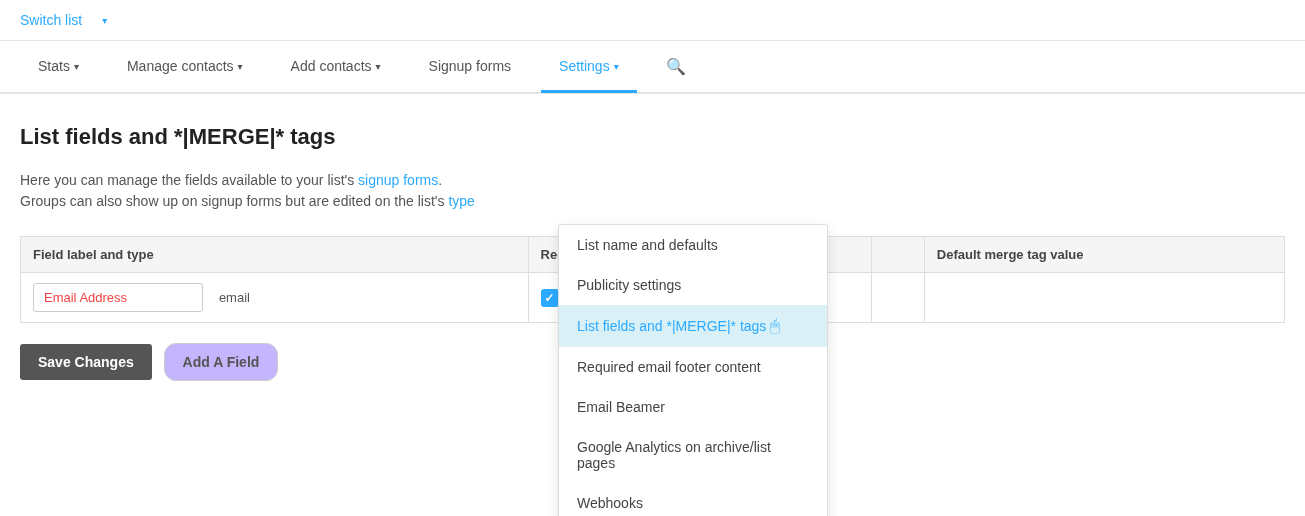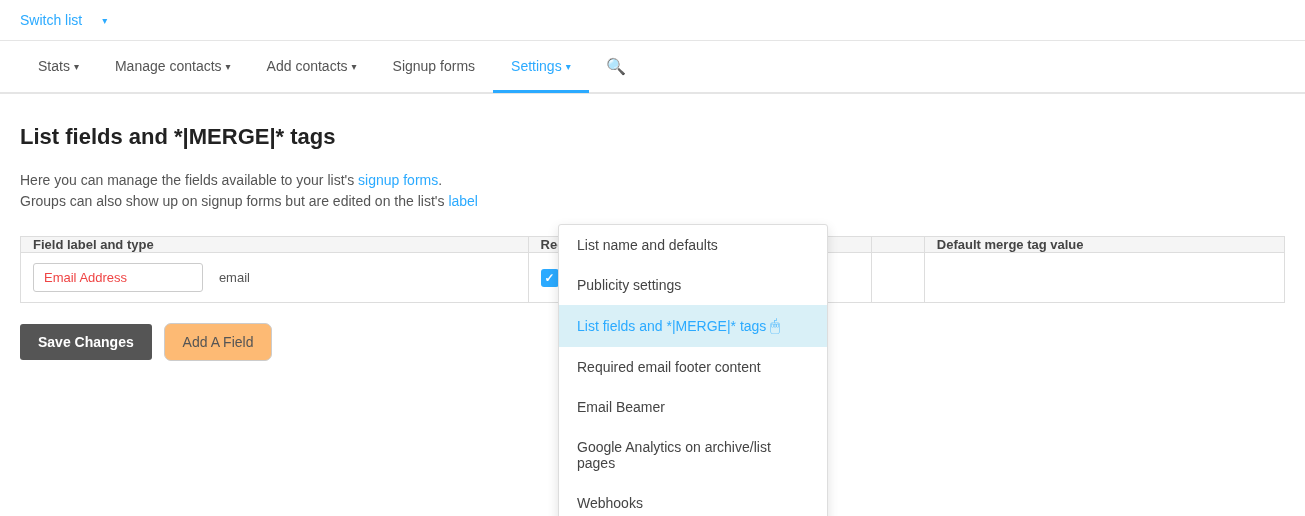--- a/index.html
+++ b/index.html
@@ -33,21 +33,21 @@
       font-size: 10px;
       color: #2baaff;
     }
 
     
     .nav-bar {
       display: flex;
       align-items: center;
       padding: 0 20px;
       border-bottom: 2px solid #e5e5e5;
-      gap: 0;
+      gap: 12px;
     }
     .nav-item {
       display: inline-flex;
       align-items: center;
       gap: 4px;
       padding: 16px 18px;
       font-size: 14px;
       color: #555;
       cursor: pointer;
       white-space: nowrap;
@@ -94,21 +94,21 @@
     }
 
     
     .fields-table {
       width: 100%;
       border-collapse: collapse;
       margin-bottom: 20px;
     }
     .fields-table th {
       text-align: left;
-      padding: 0 12px;
+      padding: 10px 12px;
       background: #f5f5f5;
       border: 1px solid #ddd;
       font-weight: 600;
       font-size: 13px;
       color: #444;
     }
     .fields-table td {
       padding: 10px 12px;
       border: 1px solid #ddd;
       vertical-align: middle;
@@ -152,28 +152,29 @@
       background: #555;
       color: #fff;
       border: none;
       padding: 10px 18px;
       border-radius: 3px;
       cursor: pointer;
       font-size: 14px;
       font-weight: 700;
     }
     .btn-secondary {
-      background: #fdba74;
+      background: #c4b5fd;
       color: #555;
       border: 1px solid #ccc;
       padding: 10px 18px;
-      border-radius: 7px;
+      border-radius: 12px;
       cursor: pointer;
       font-size: 14px;
       margin-left: 8px;
+      font-weight: bold;
     }
 
     
     .dropdown-menu {
       position: absolute;
       top: 130px;
       left: 558px;
       background: #fff;
       border: 1px solid #ddd;
       border-radius: 3px;
@@ -231,21 +232,21 @@
   <div class="nav-search">
     <span>🔍</span>
   </div>
 </nav>
 
 <div class="main-content">
   <h1 class="page-title">List fields and *|MERGE|* tags</h1>
 
   <p class="description">
     <span>Here you can manage the fields available to your list's </span><a href="#">signup forms</a><span>.</span><br>
-    <span>Groups can also show up on signup forms but are edited on the list's </span><a href="#">label</a>
+    <span>Groups can also show up on signup forms but are edited on the list's </span><a href="#">type</a>
   </p>
 
   <table class="fields-table">
     <thead>
       <tr>
         <th>Field label and type</th>
         <th>Required?</th>
         <th>Visible?</th>
         <th></th>
         <th class="last-col">Default merge tag value</th>

